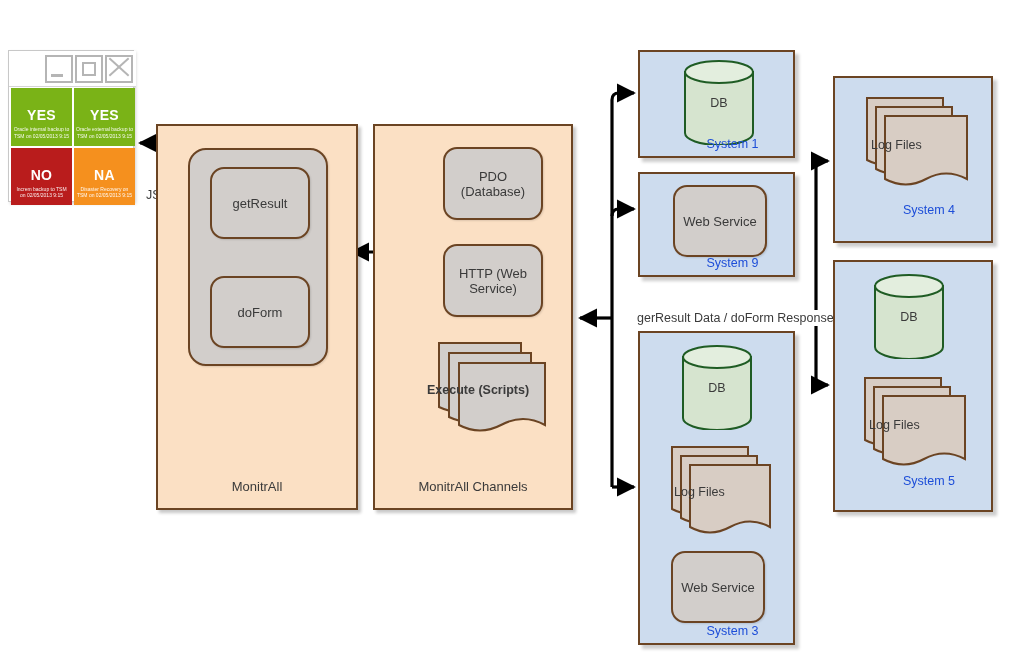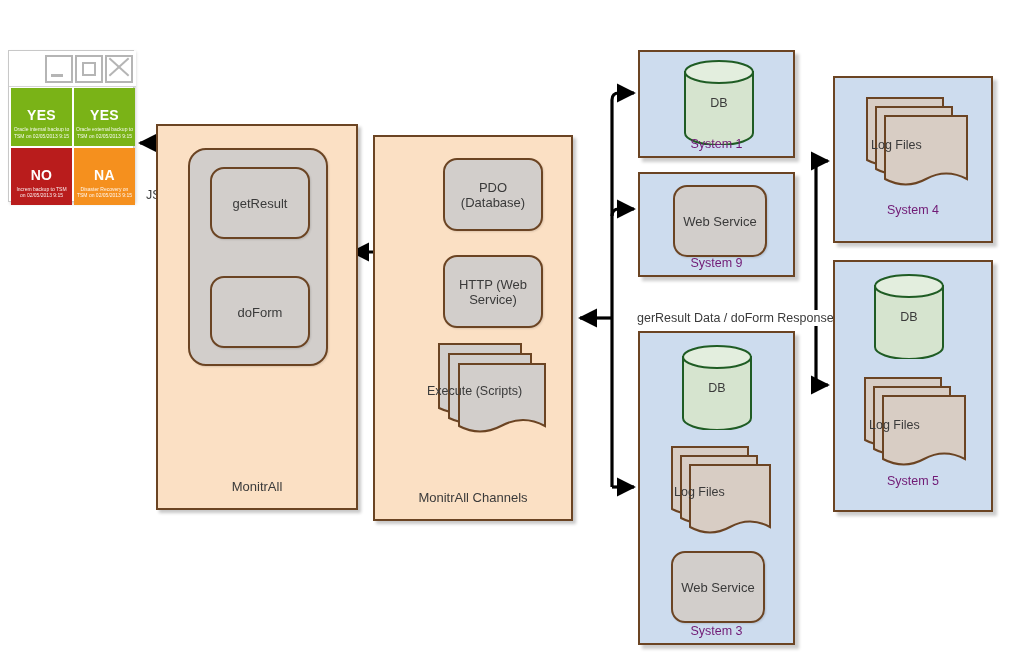--- a/index.html
+++ b/index.html
@@ -107,22 +107,22 @@
   }
   .rbox.outer { background: #d2cecb; border-radius: 18px; }
 
   
   .sysbox {
     background: #cddcee;
     border: 2px solid #6b4423;
     box-shadow: 4px 4px 3px rgba(0,0,0,0.2);
   }
   .sys-caption {
-    position: absolute; bottom: 5px; left: 0; width: 100%;
-    text-align: center; font-size: 12.5px; color: #701a75;
+    position: absolute; bottom: 5px; left: 16px; width: 100%;
+    text-align: center; font-size: 12.5px; color: #1d4ed8;
   }
 
   
   .db {
     position: absolute;
   }
   .db .db-label {
     position: absolute; left: 0; width: 100%; top: 50%;
     transform: translateY(-50%);
     text-align: center; font-size: 12.5px; color: #3a3a3a;
@@ -229,29 +229,29 @@
       <div class="abs rbox" style="left:20px; top:17px; width:100px; height:72px;">
         <span>getResult</span>
       </div>
       <div class="abs rbox" style="left:20px; top:126px; width:100px; height:72px;">
         <span>doForm</span>
       </div>
     </div>
     <div class="panel-caption">MonitrAll</div>
   </div>
 
-  <div class="abs panel" style="left:373px; top:124px; width:200px; height:386px;margin-top:11px;">
+  <div class="abs panel" style="left:373px; top:124px; width:200px; height:386px;">
     <div class="abs rbox" style="left:68px; top:21px; width:100px; height:73px;">
       <span>PDO (Database)</span>
     </div>
     <div class="abs rbox" style="left:68px; top:118px; width:100px; height:73px;">
       <span>HTTP (Web Service)</span>
     </div>
 
-    <div class="docstack" style="left:60px; top:203px; width:116px; height:98px;">
+    <div class="docstack" style="left:60px; top:213px; width:116px; height:98px;font-weight:bold;">
       <svg width="116" height="98" viewBox="0 0 116 98" xmlns="http://www.w3.org/2000/svg">
         <g stroke="#6b4423" stroke-width="2" fill="#d2cecb">
           <path d="M 4 4 H 86 V 68 Q 66 58 46 68 Q 25 78 4 68 Z"></path>
           <path d="M 14 14 H 96 V 78 Q 76 68 56 78 Q 35 88 14 78 Z"></path>
           <path d="M 24 24 H 110 V 86 Q 88 74 66 86 Q 45 97 24 86 Z"></path>
         </g>
       </svg>
       <div class="doc-label" style="top:52px; left:-8px;">Execute (Scripts)</div>
     </div>
 

